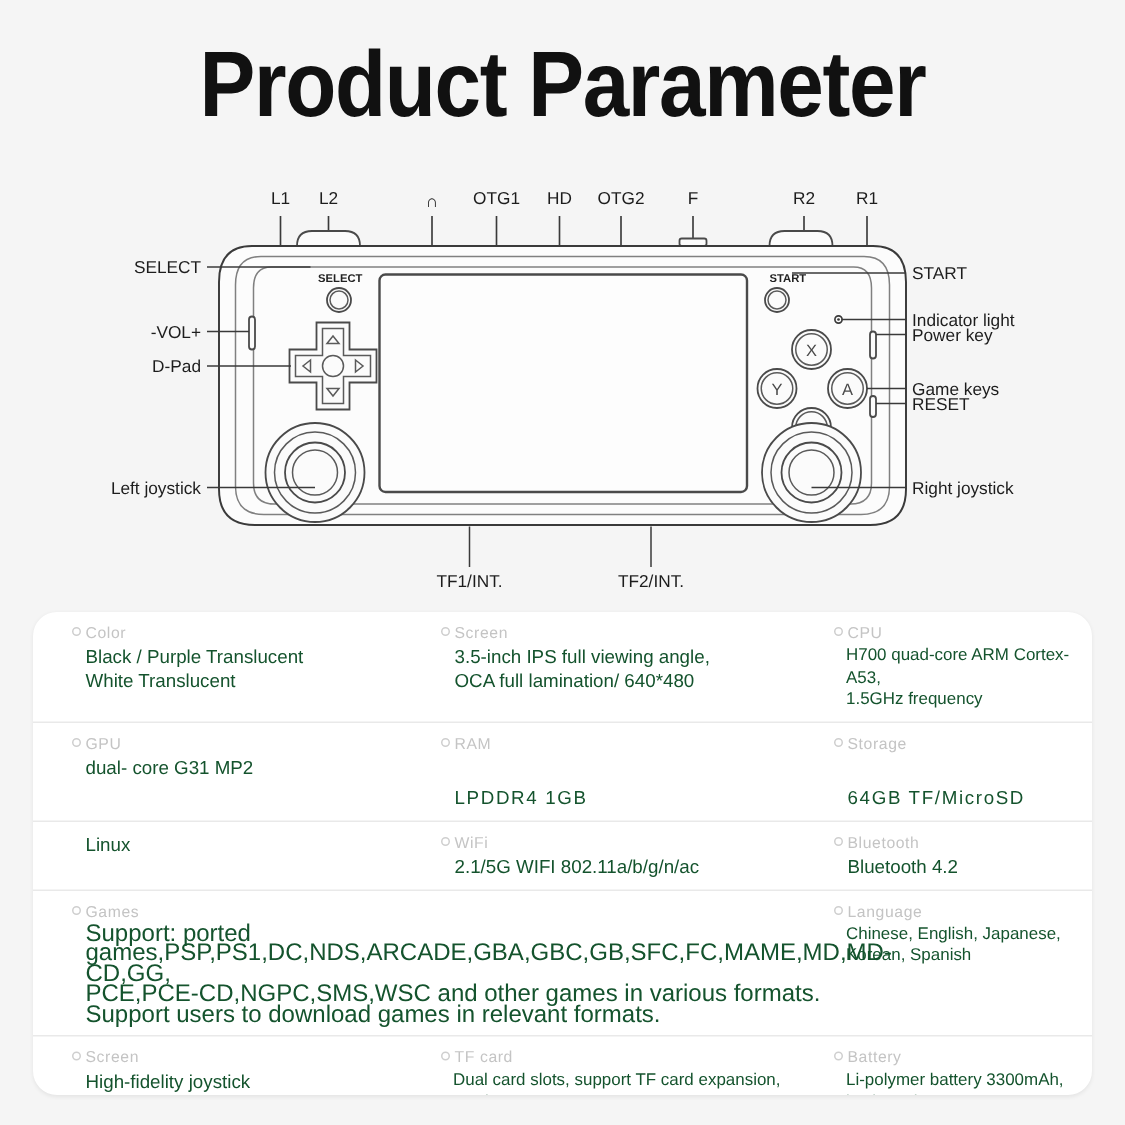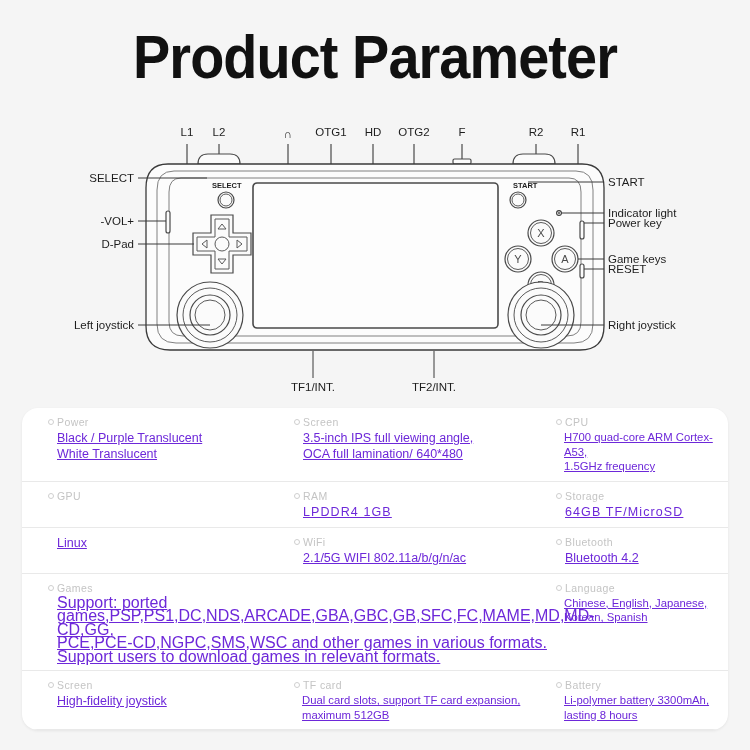--- a/index.html
+++ b/index.html
@@ -109,28 +109,27 @@
     height: 4px;
     border: 1px solid #cfcfcf;
     border-radius: 50%;
     margin-right: 3px;
     vertical-align: middle;
     position: relative;
     top: -1px;
   }
   .spec-value {
     font-size: 12.5px;
-    color: #6d28d9;
+    color: #14532d;
     line-height: 16px;
     padding-left: 9px;
     white-space: pre-line;
-    text-decoration: underline;
   }
   .spec-value.tight { line-height: 15px; }
-  .spec-value.spaced { letter-spacing: 1.1px; }
+  .spec-value.spaced { letter-spacing: 1.1px; margin-top: 20px; }
   .spec-value.small {
     font-size: 11.3px;
     line-height: 14.5px;
     padding-left: 8px;
   }
 </style>
 </head>
 <body>
 
 <div id="page-title">Product Parameter</div>
@@ -248,39 +247,40 @@
   <text class="dg-label" x="313" y="273" text-anchor="middle">TF1/INT.</text>
   <text class="dg-label" x="434" y="273" text-anchor="middle">TF2/INT.</text>
 
 </svg>
 </div>
 
 <div id="spec-card">
 
   <div class="spec-row">
     <div class="spec-cell c1">
-      <div class="spec-label"><span class="dot"></span><span>Power</span></div>
+      <div class="spec-label"><span class="dot"></span><span>Color</span></div>
       <div class="spec-value">Black / Purple Translucent
 White Translucent</div>
     </div>
     <div class="spec-cell c2">
       <div class="spec-label"><span class="dot"></span><span>Screen</span></div>
       <div class="spec-value">3.5-inch IPS full viewing angle,
 OCA full lamination/ 640*480</div>
     </div>
     <div class="spec-cell c3">
       <div class="spec-label"><span class="dot"></span><span>CPU</span></div>
       <div class="spec-value small">H700 quad-core ARM Cortex-A53,
 1.5GHz frequency</div>
     </div>
   </div>
 
   <div class="spec-row">
     <div class="spec-cell c1">
       <div class="spec-label"><span class="dot"></span><span>GPU</span></div>
+      <div class="spec-value">dual- core G31 MP2</div>
     </div>
     <div class="spec-cell c2">
       <div class="spec-label"><span class="dot"></span><span>RAM</span></div>
       <div class="spec-value spaced">LPDDR4  1GB</div>
     </div>
     <div class="spec-cell c3">
       <div class="spec-label"><span class="dot"></span><span>Storage</span></div>
       <div class="spec-value spaced">64GB TF/MicroSD</div>
     </div>
   </div>

